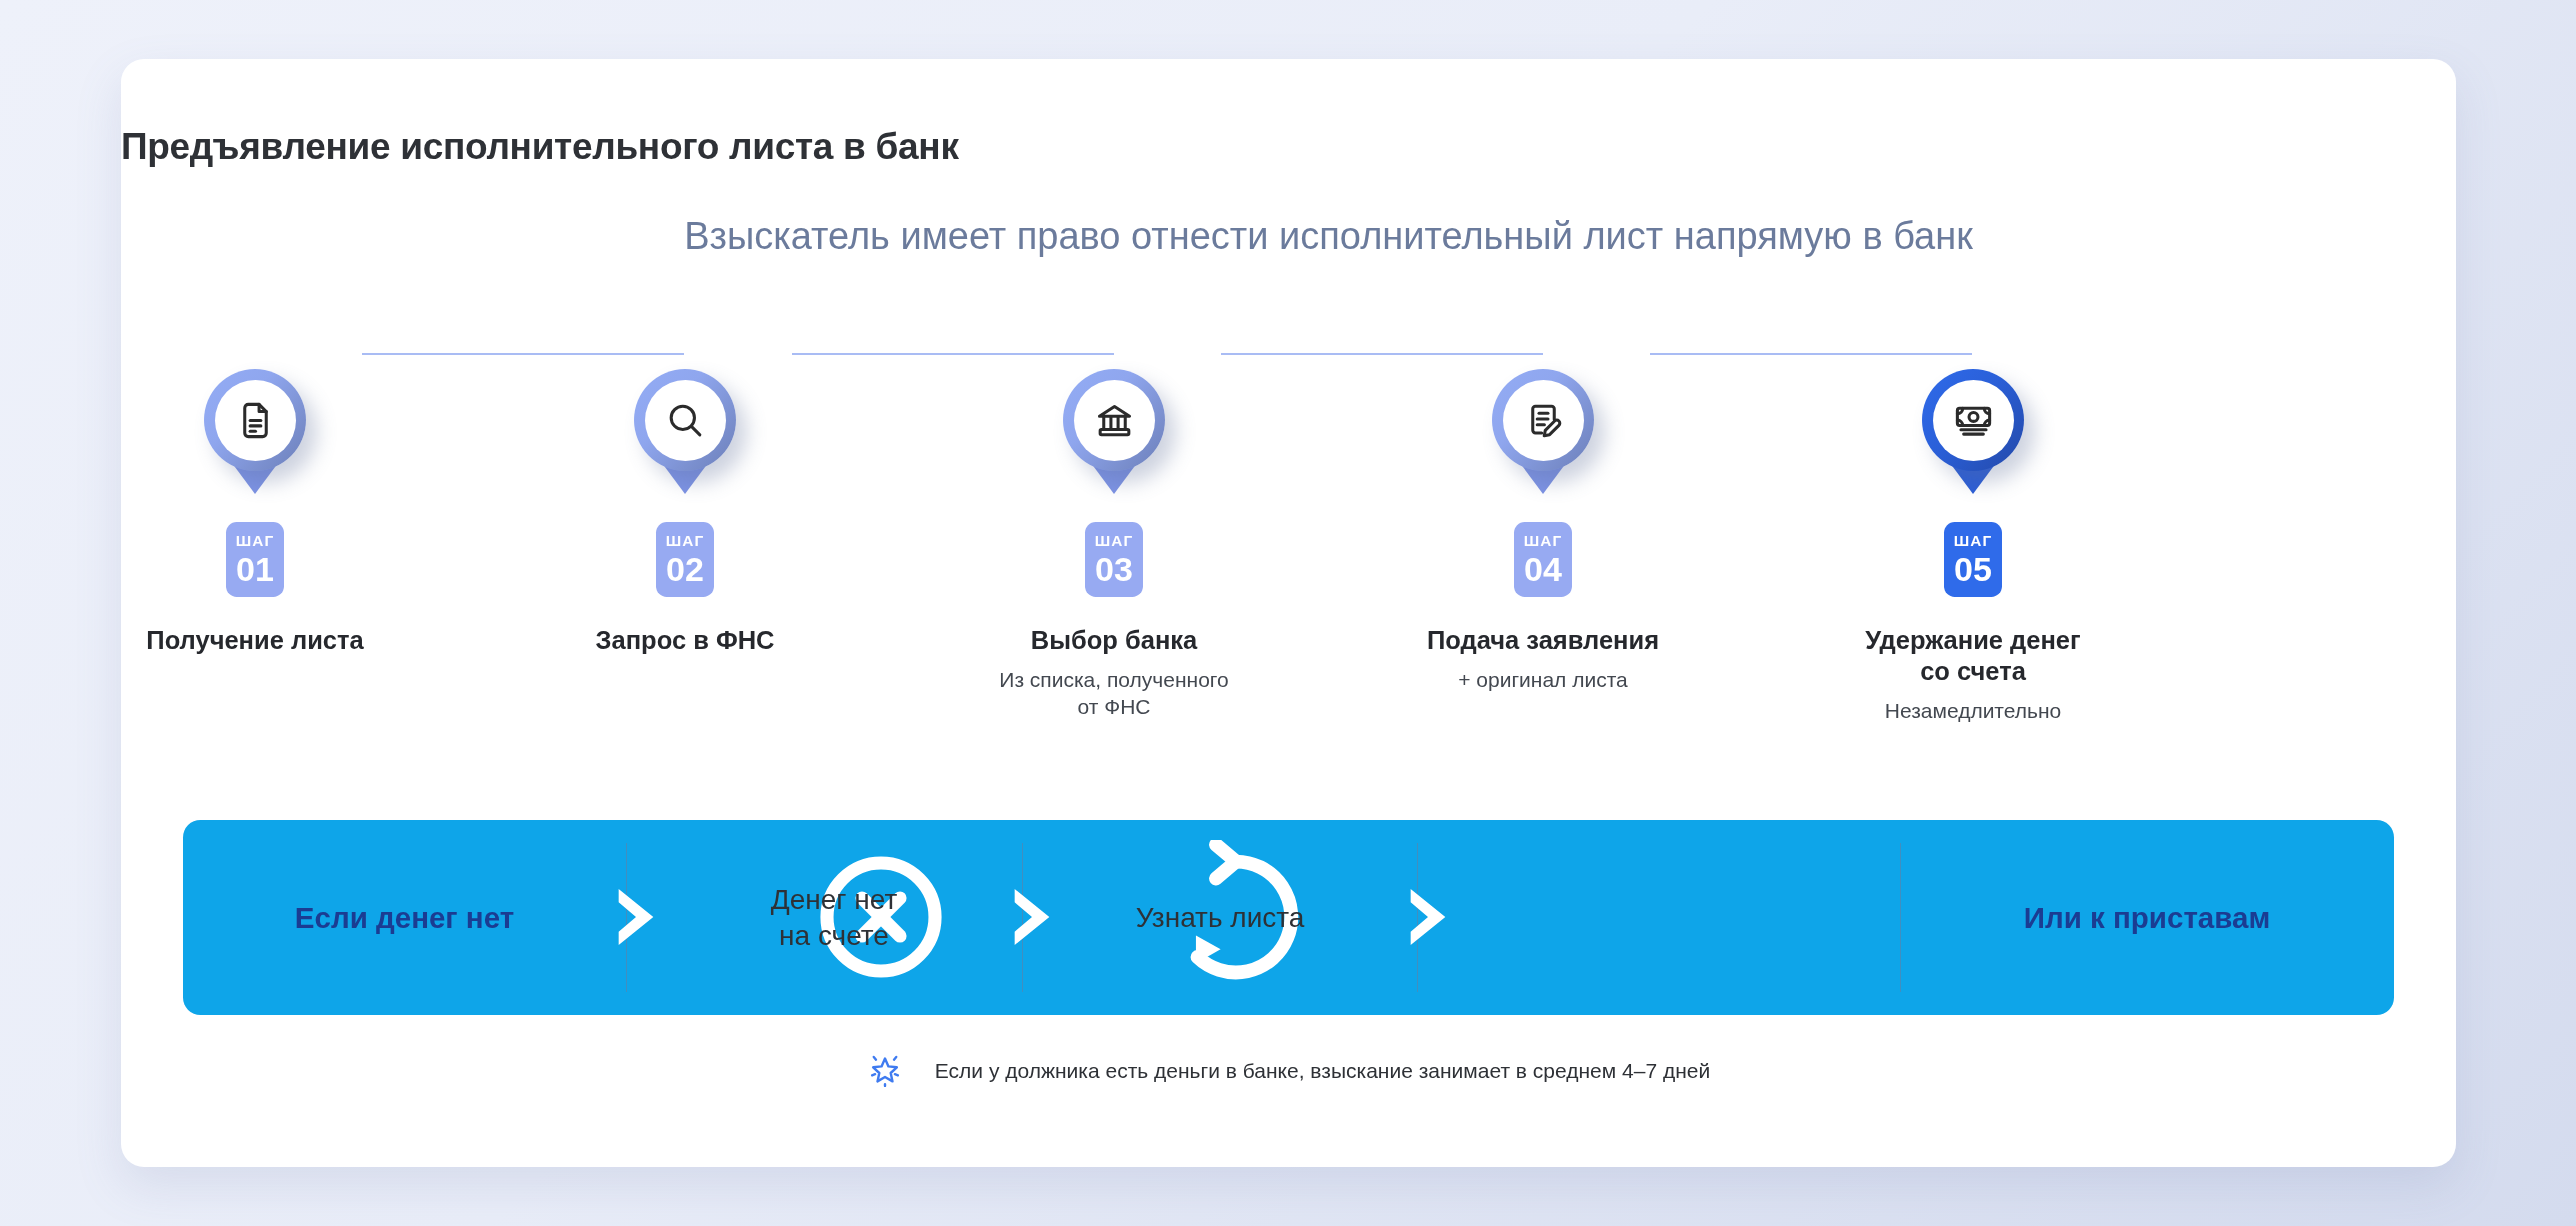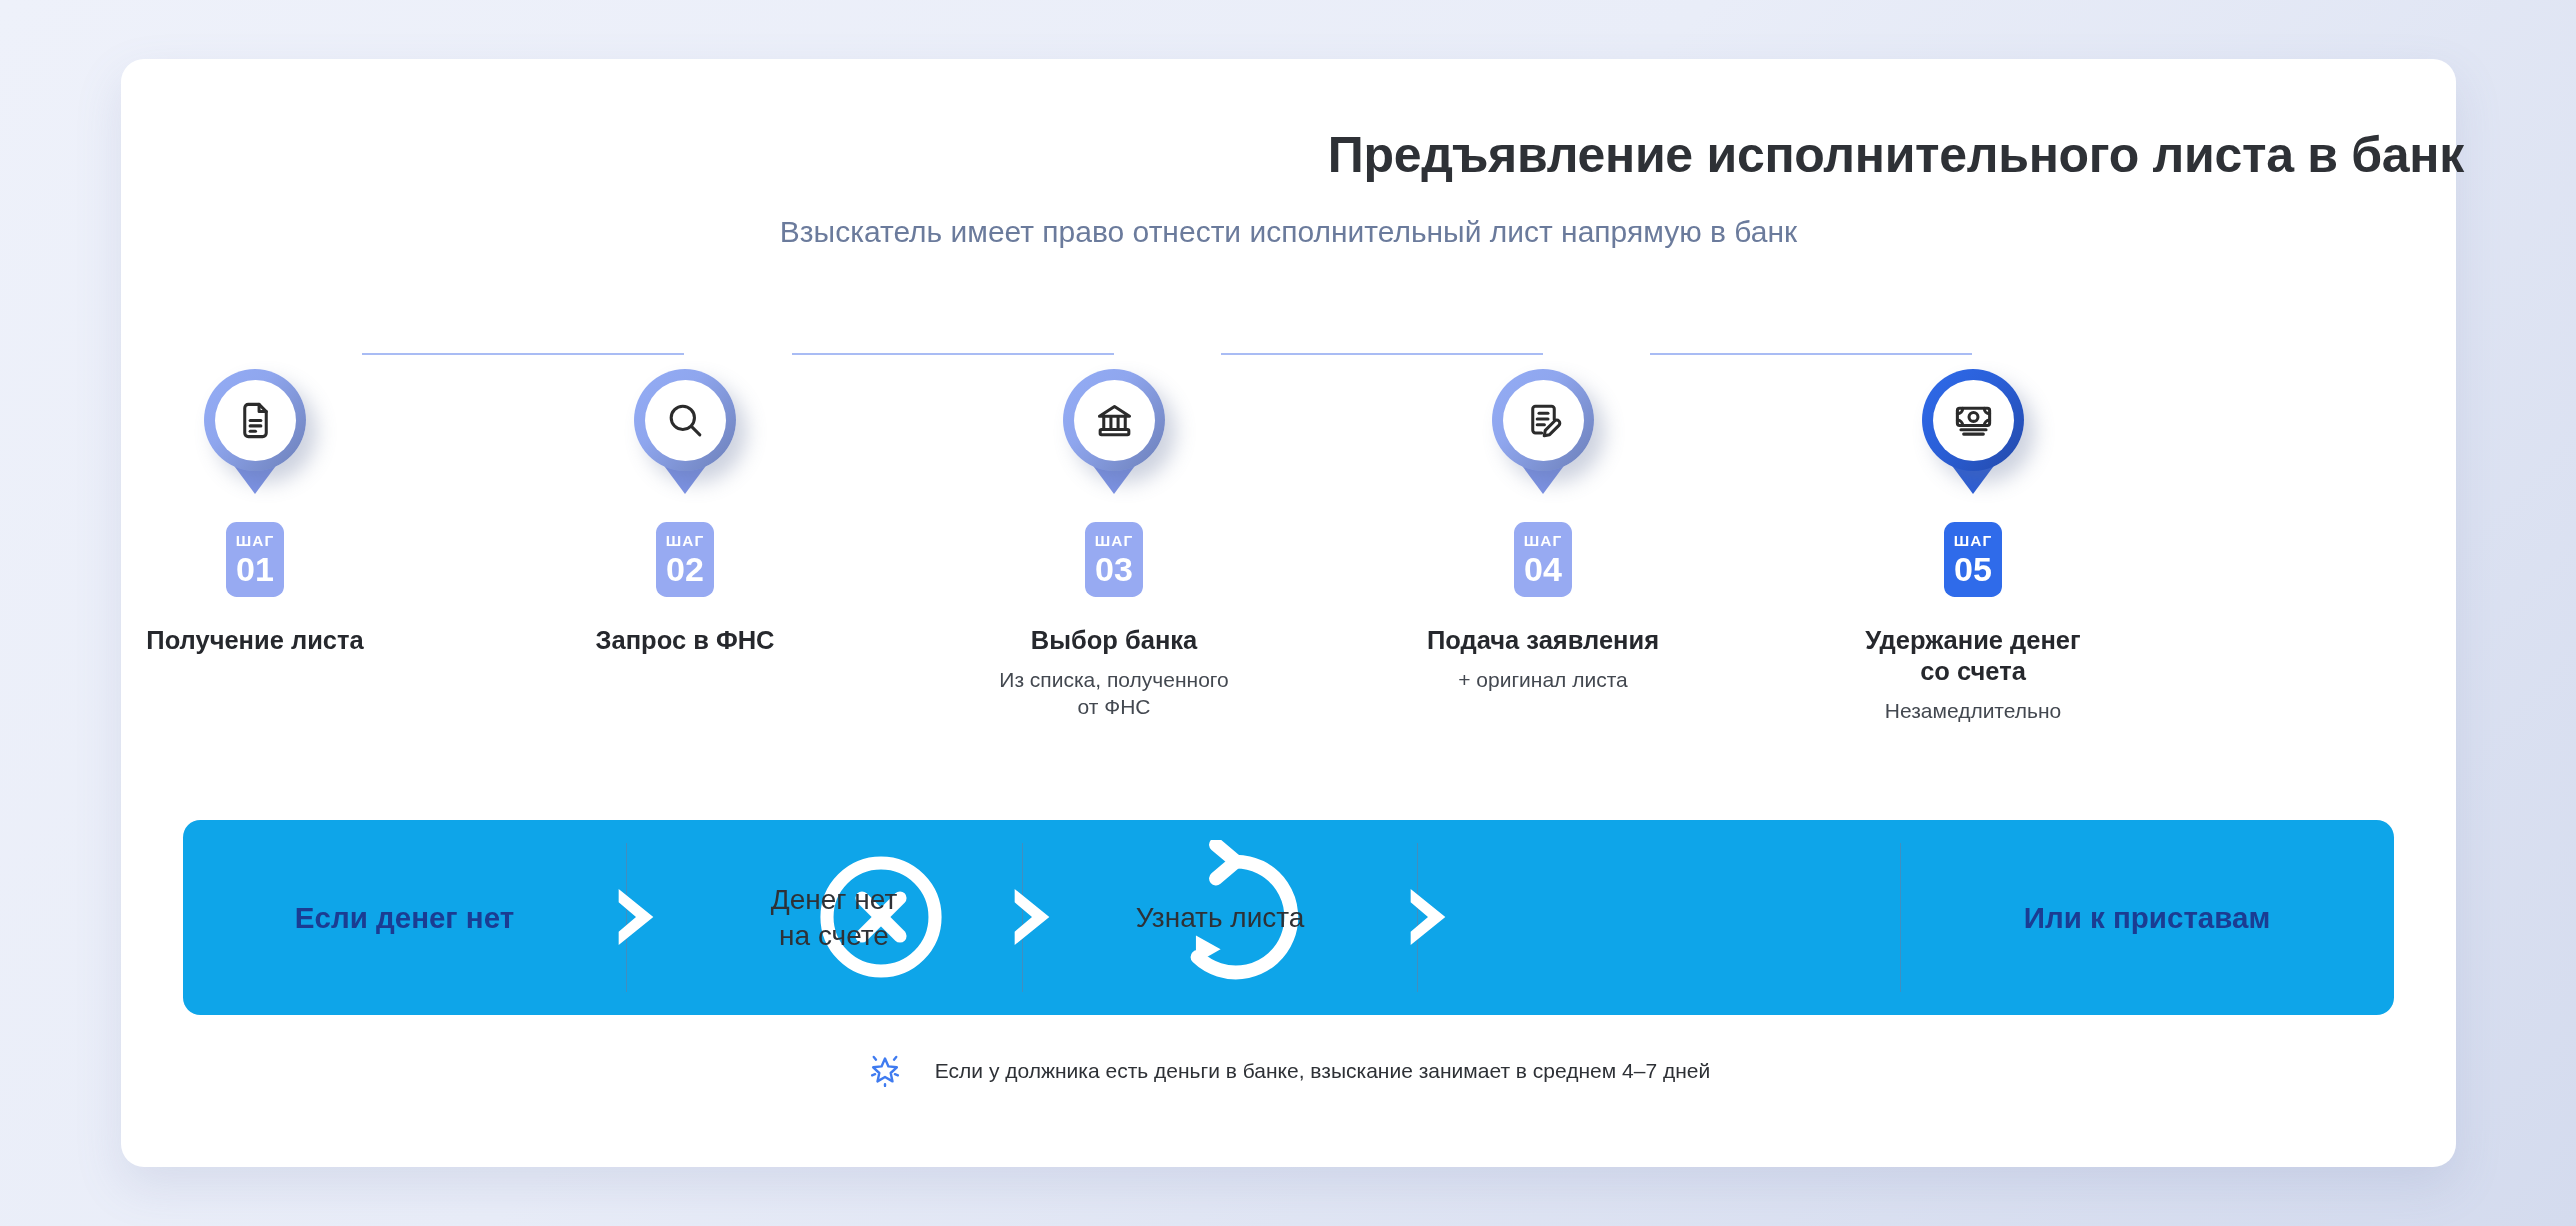--- a/index.html
+++ b/index.html
@@ -12,26 +12,26 @@
 
   
   .card{
     position:absolute;left:121px;top:59px;width:2335px;height:1108px;
     background:#FFFFFF;border-radius:23px;
     box-shadow:0 19px 47px rgba(110,125,175,.16);
   }
 
   
   .title{
-    position:absolute;left:8px;top:67px;width:2335px;text-align:right;
-    font-size:50px;font-weight:bold;color:#2E3136;letter-spacing:-0.3px;
+    position:absolute;left:0;top:67px;width:2335px;text-align:left;
+    font-size:37px;font-weight:bold;color:#2E3136;letter-spacing:-0.3px;
   }
   .subtitle{
     position:absolute;left:0;top:156px;width:2335px;text-align:center;
-    font-size:30px;font-weight:normal;color:#6B7B9C;
+    font-size:38px;font-weight:normal;color:#6B7B9C;padding-left:40px;
   }
 
   
   .steps{position:absolute;left:0;top:255px;width:2335px;height:483px;}
   .step{position:absolute;top:0;width:376px;text-align:center;}
 
   
   .pin-wrap{position:relative;height:208px;}
   .pin{
     position:absolute;left:50%;top:55px;transform:translateX(-50%);

